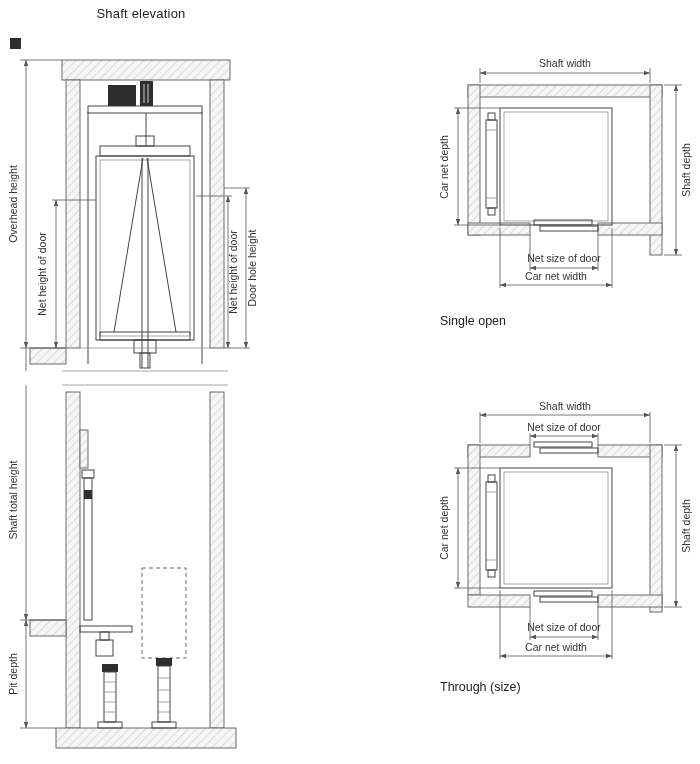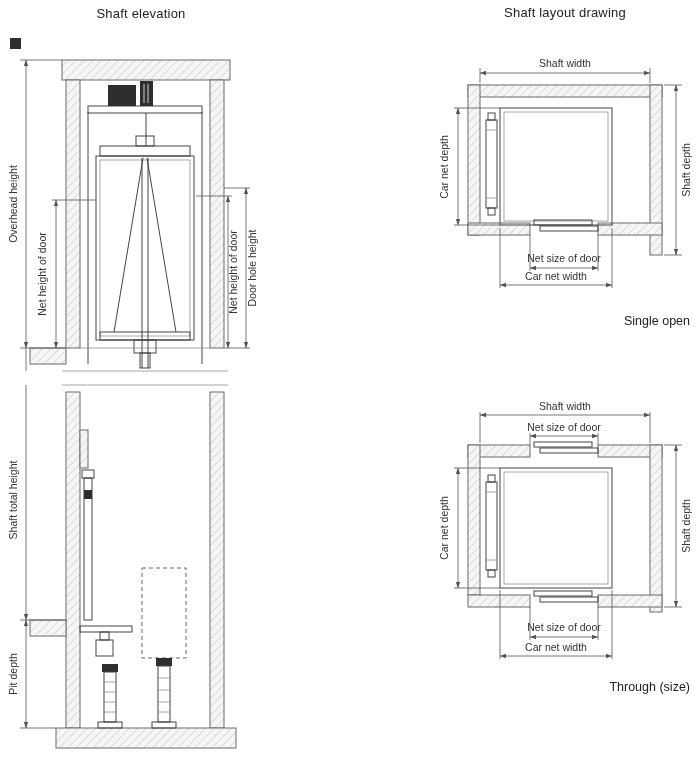--- a/index.html
+++ b/index.html
@@ -1,39 +1,38 @@
 <!DOCTYPE html>
 <html><head>
 <meta charset="utf-8">
 <style>
   * { margin:0; padding:0; box-sizing:border-box; }
   html,body { background:#ffffff; font-family:"Liberation Sans", sans-serif; }
   .canvas { position:relative; width:700px; height:764px; background:#ffffff; overflow:hidden; }
   .abs { position:absolute; }
   .dwg-title { position:absolute; font-size:13px; color:#222; text-align:center; letter-spacing:0.2px; }
-  .dwg-caption { position:absolute; font-size:12.5px; color:#222; text-align:right; }
+  .dwg-caption { position:absolute; font-size:12.5px; color:#222; text-align:left; }
   svg text { font-family:"Liberation Sans", sans-serif; font-size:10.5px; fill:#333; }
   .wallE { fill:url(#hE); stroke:#6b6b6b; stroke-width:1; }
   .wallS { fill:url(#hS); stroke:#6b6b6b; stroke-width:1; }
   .wallT { fill:url(#hT); stroke:#6b6b6b; stroke-width:1; }
   .ln   { stroke:#444; stroke-width:1; fill:none; }
   .thin { stroke:#8a8a8a; stroke-width:0.75; fill:none; }
   .liteln { stroke:#cfcfcf; stroke-width:1; fill:none; }
   .dim  { stroke:#555; stroke-width:0.8; fill:none; }
   .dark { fill:#2e2e2e; stroke:none; }
   .dash { stroke:#555; stroke-width:0.9; fill:none; stroke-dasharray:4 3; }
 </style>
 </head>
 <body>
 
 <div class="canvas">
 
   <div class="dwg-title" style="left:0;top:6px;width:282px;">Shaft elevation</div>
 
-  <div class="dwg-title" style="left:450px;top:5px;width:230px;">Shaft layout drawing</div>
 
   <svg class="abs" style="left:0;top:0;" width="330" height="764" viewBox="0 0 330 764">
     <defs>
       <pattern id="hE" patternUnits="userSpaceOnUse" width="6" height="6" patternTransform="rotate(45)">
         <rect width="6" height="6" fill="#f6f6f6"></rect>
         <line x1="0" y1="0" x2="0" y2="6" stroke="#c4c4c4" stroke-width="1.1"></line>
       </pattern>
       <marker id="arE" viewBox="0 0 10 10" refX="9.5" refY="5" markerWidth="8" markerHeight="8" orient="auto-start-reverse">
         <path d="M0,1.6 L10,5 L0,8.4 z" fill="#555"></path>
       </marker>

